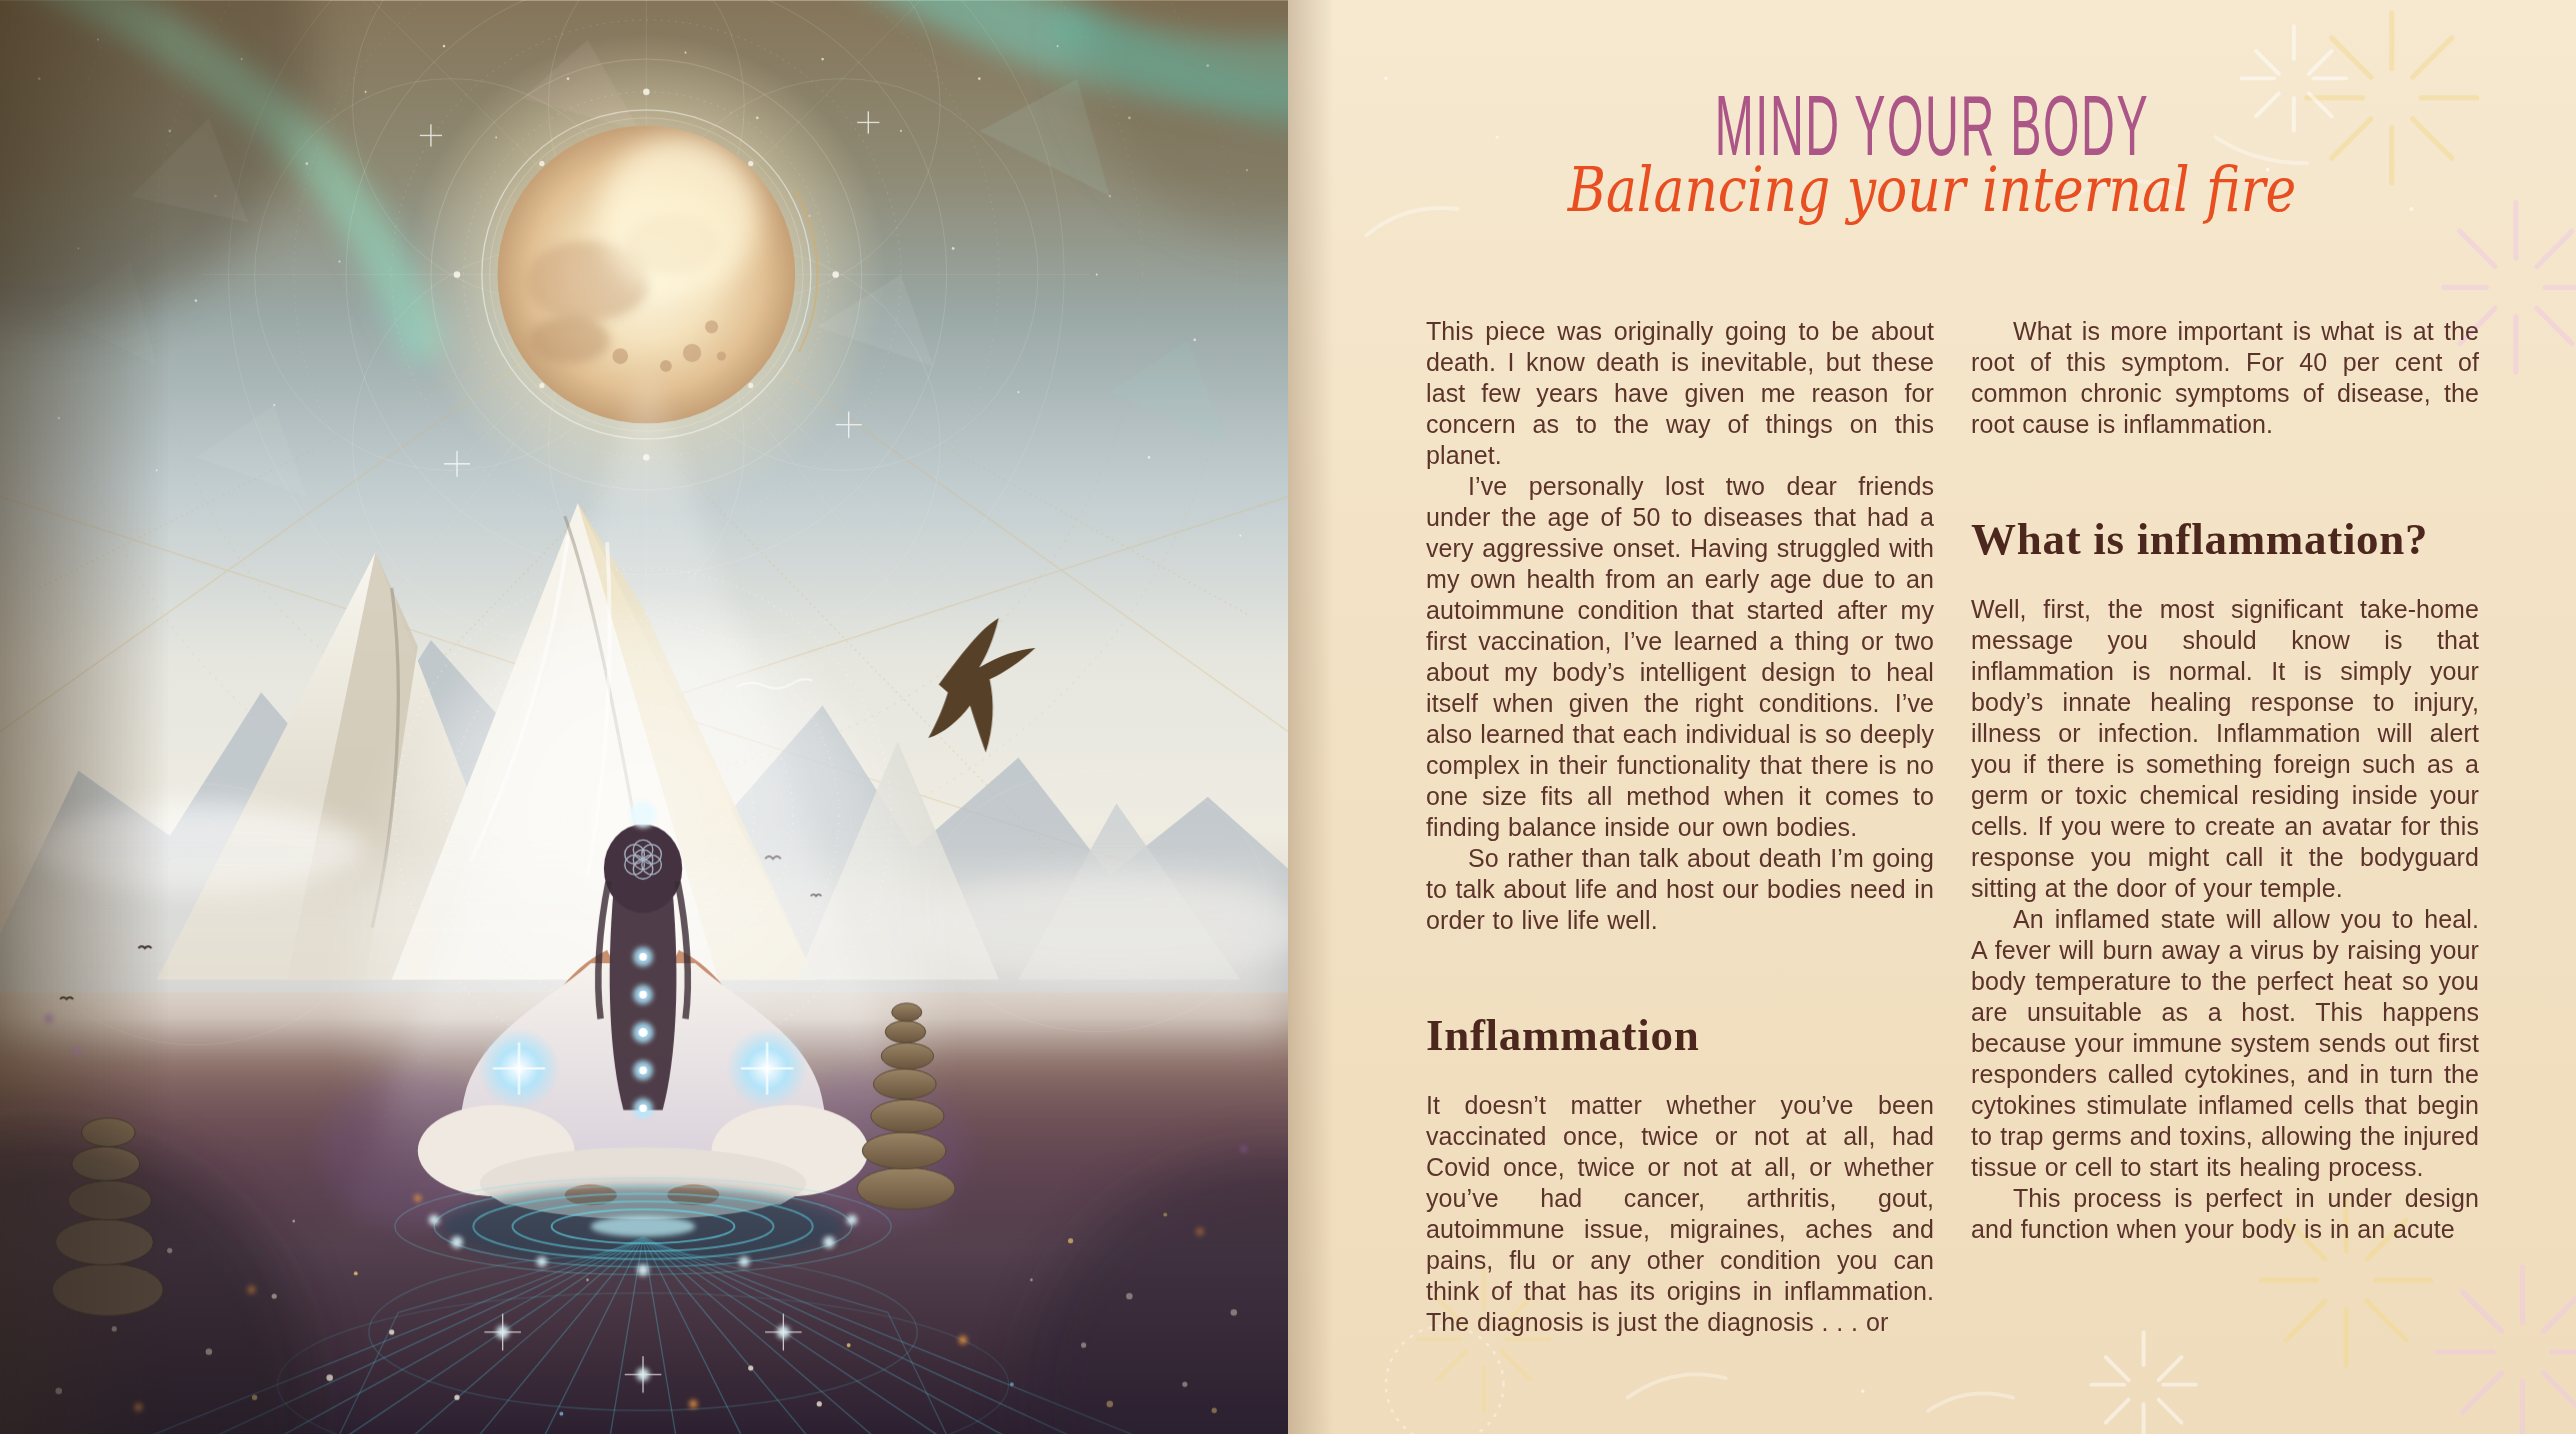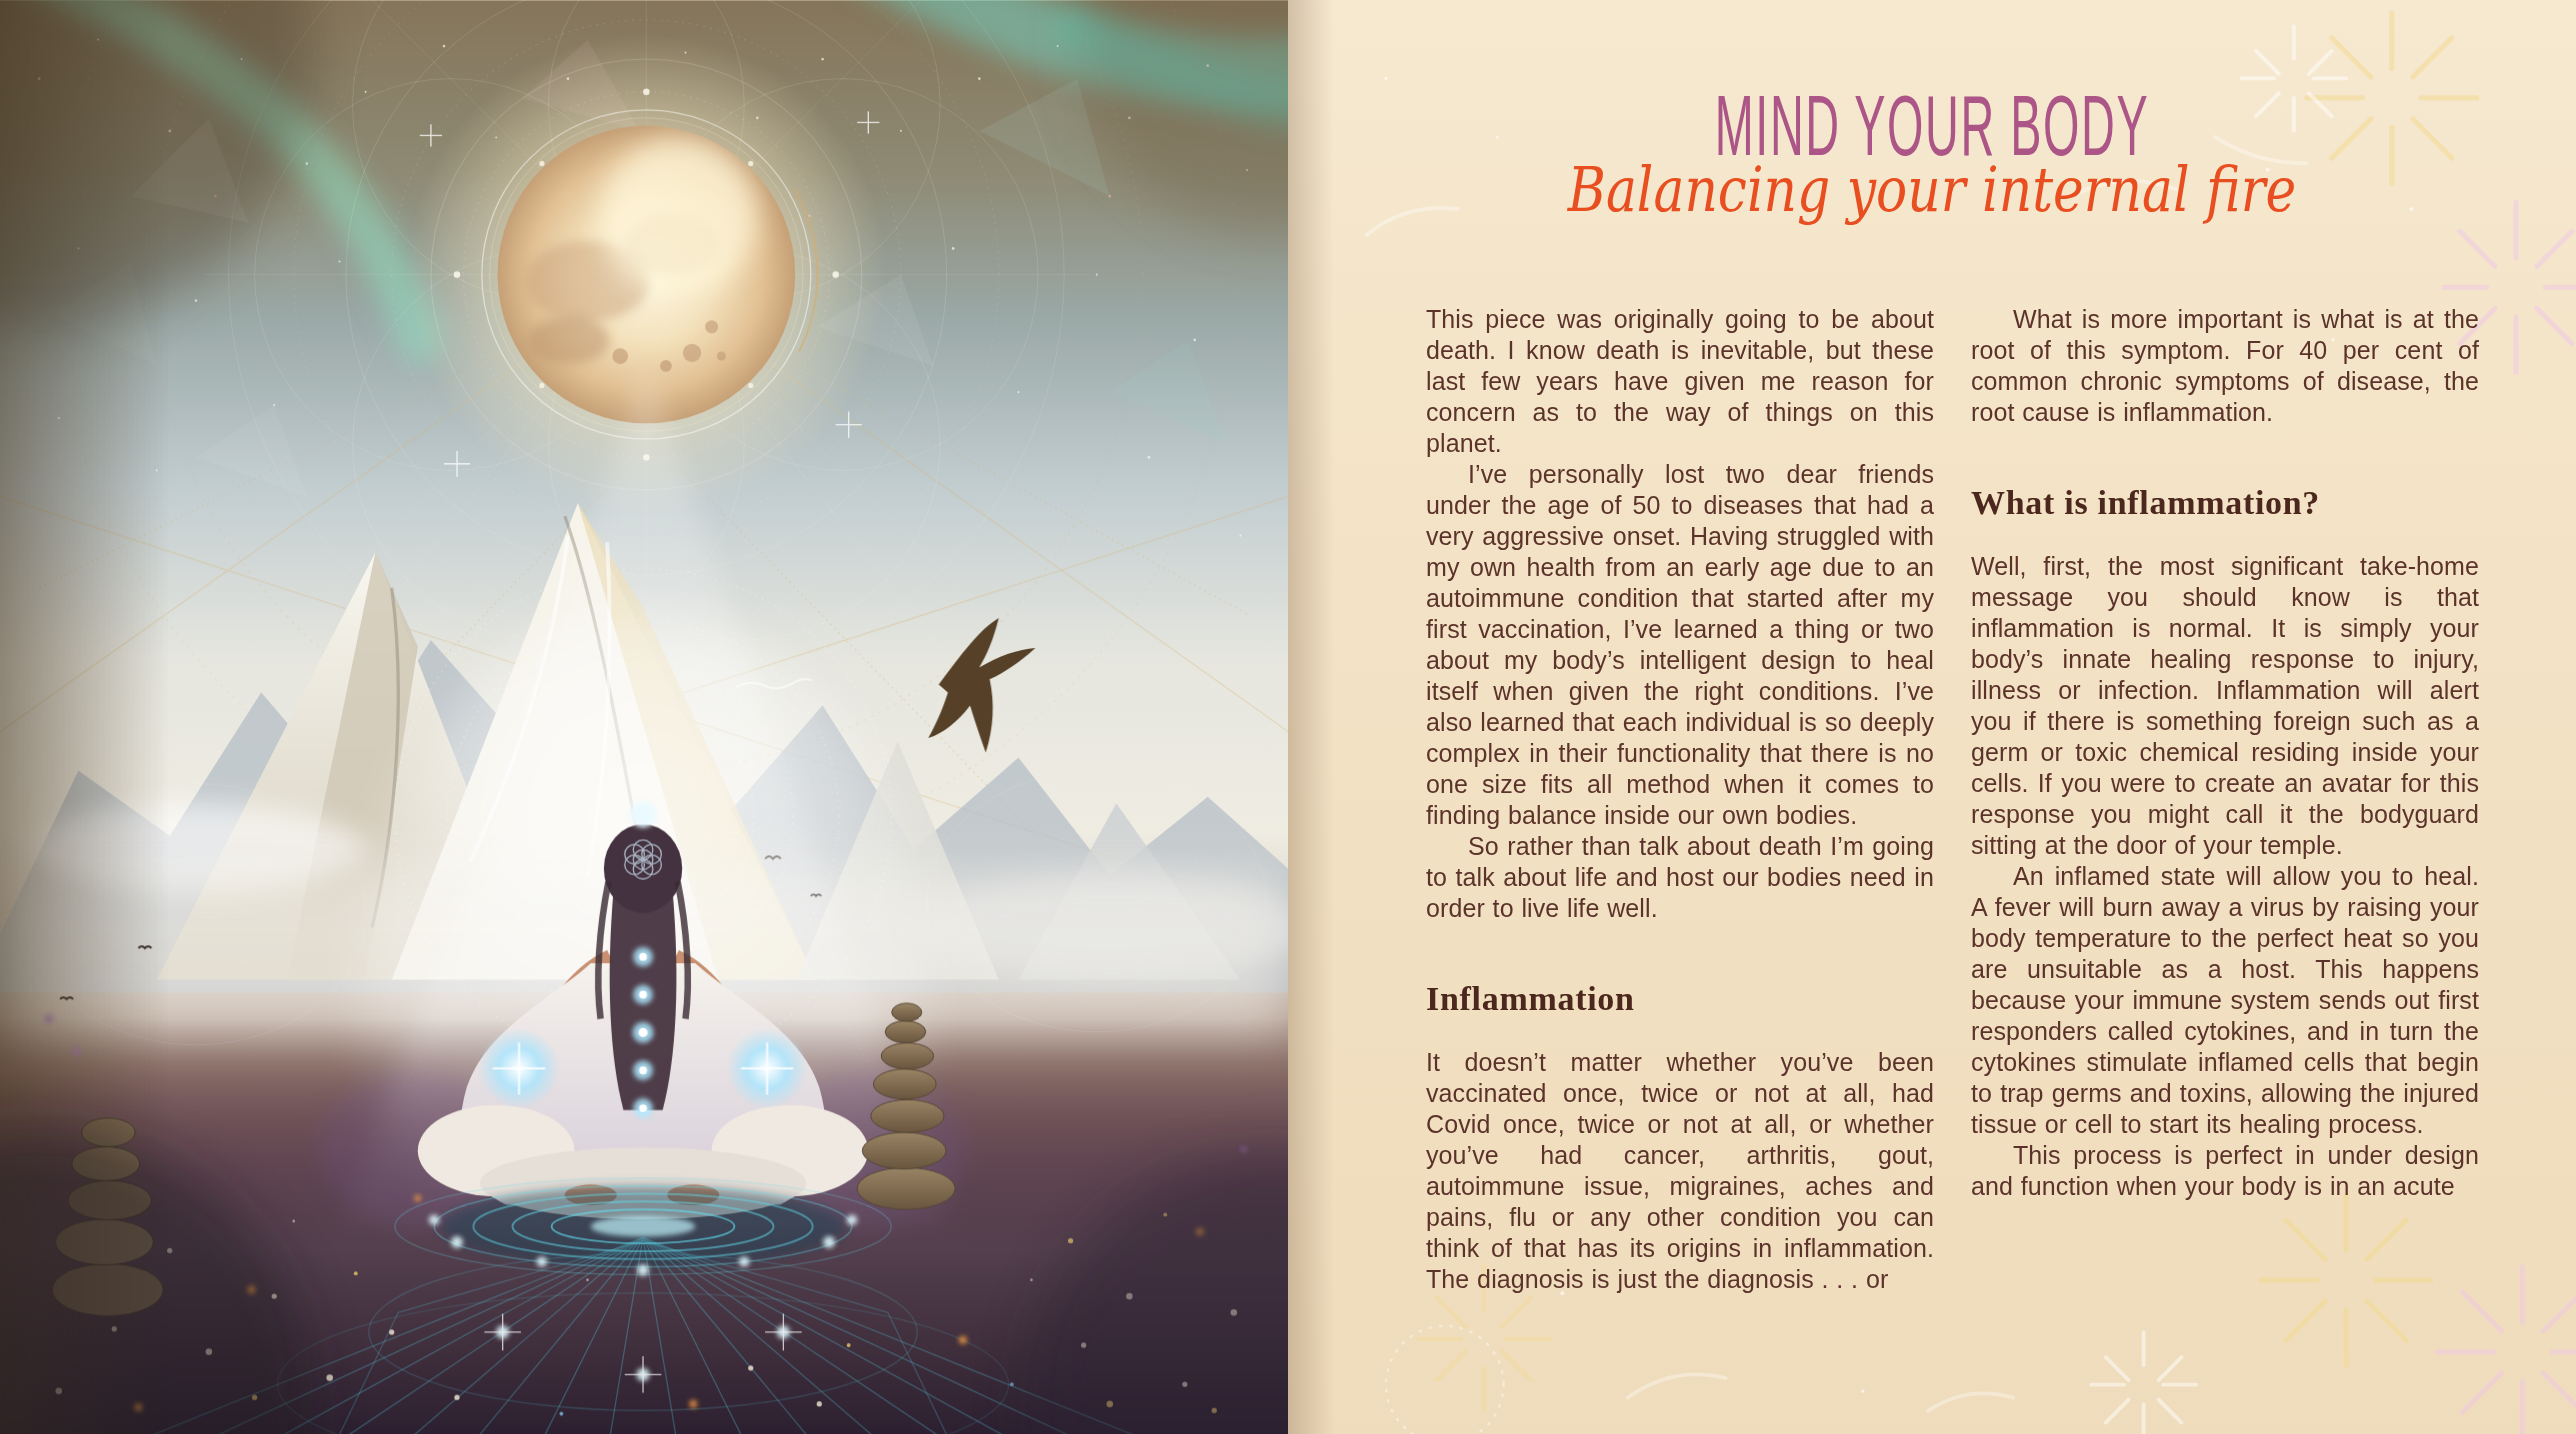--- a/index.html
+++ b/index.html
@@ -5,25 +5,25 @@
 <style>
   html,body{margin:0;padding:0;background:#222;}
   #spread{position:relative;width:2576px;height:1435px;overflow:hidden;background:#f3e2c6;font-family:"Liberation Sans",sans-serif;}
   .art{position:absolute;left:0;top:0;width:1288px;height:1435px;overflow:hidden;}
   .art svg{display:block;width:100%;height:100%;}
   .page{position:absolute;left:1288px;top:0;width:1288px;height:1435px;background:linear-gradient(180deg,#f6e9d0 0%,#f3e2c5 40%,#efdcbc 100%);overflow:hidden;text-decoration:underline;}
   .page-deco{position:absolute;inset:0;pointer-events:none;}
   .gutter{position:absolute;left:0;top:0;width:46px;height:100%;background:linear-gradient(90deg,rgba(105,74,48,.26),rgba(105,74,48,0));}
   .title{position:absolute;top:77px;left:0;width:100%;text-align:center;margin:0;color:#ac5587;font-size:60px;font-weight:500;letter-spacing:2px;transform:scale(.78,1.42);transform-origin:center top;white-space:nowrap;}
   .subtitle{position:absolute;top:153px;left:0;width:100%;text-align:center;color:#e84e1f;font-family:"DejaVu Serif",serif;font-style:italic;font-size:59px;transform:scale(.88,1.06);transform-origin:center top;white-space:nowrap;}
-  .cols{position:absolute;top:304px;left:138px;right:97px;display:flex;gap:37px;}
+  .cols{position:absolute;top:316px;left:138px;right:97px;display:flex;gap:37px;}
   .col{flex:1 1 0;min-width:0;}
   .col p{margin:0;font-size:25px;line-height:31px;color:#5b332b;text-align:justify;letter-spacing:0.1px;word-spacing:0.7px;}
   .col p.indent{text-indent:42px;}
-  .col h2{margin:56px 0 29px 0;font-family:"Liberation Serif",serif;font-weight:700;color:#4c271d;font-size:34px;letter-spacing:0.7px;}
+  .col h2{margin:73px 0 29px 0;font-family:"Liberation Serif",serif;font-weight:700;color:#4c271d;font-size:45px;letter-spacing:0.7px;}
 </style>
 </head>
 <body>
 
 <div id="spread">
 
   <div class="art">
     <svg viewBox="0 0 1973 2197" role="img">
       <defs>
         <linearGradient id="sky" x1="0" y1="0" x2="0" y2="1">

